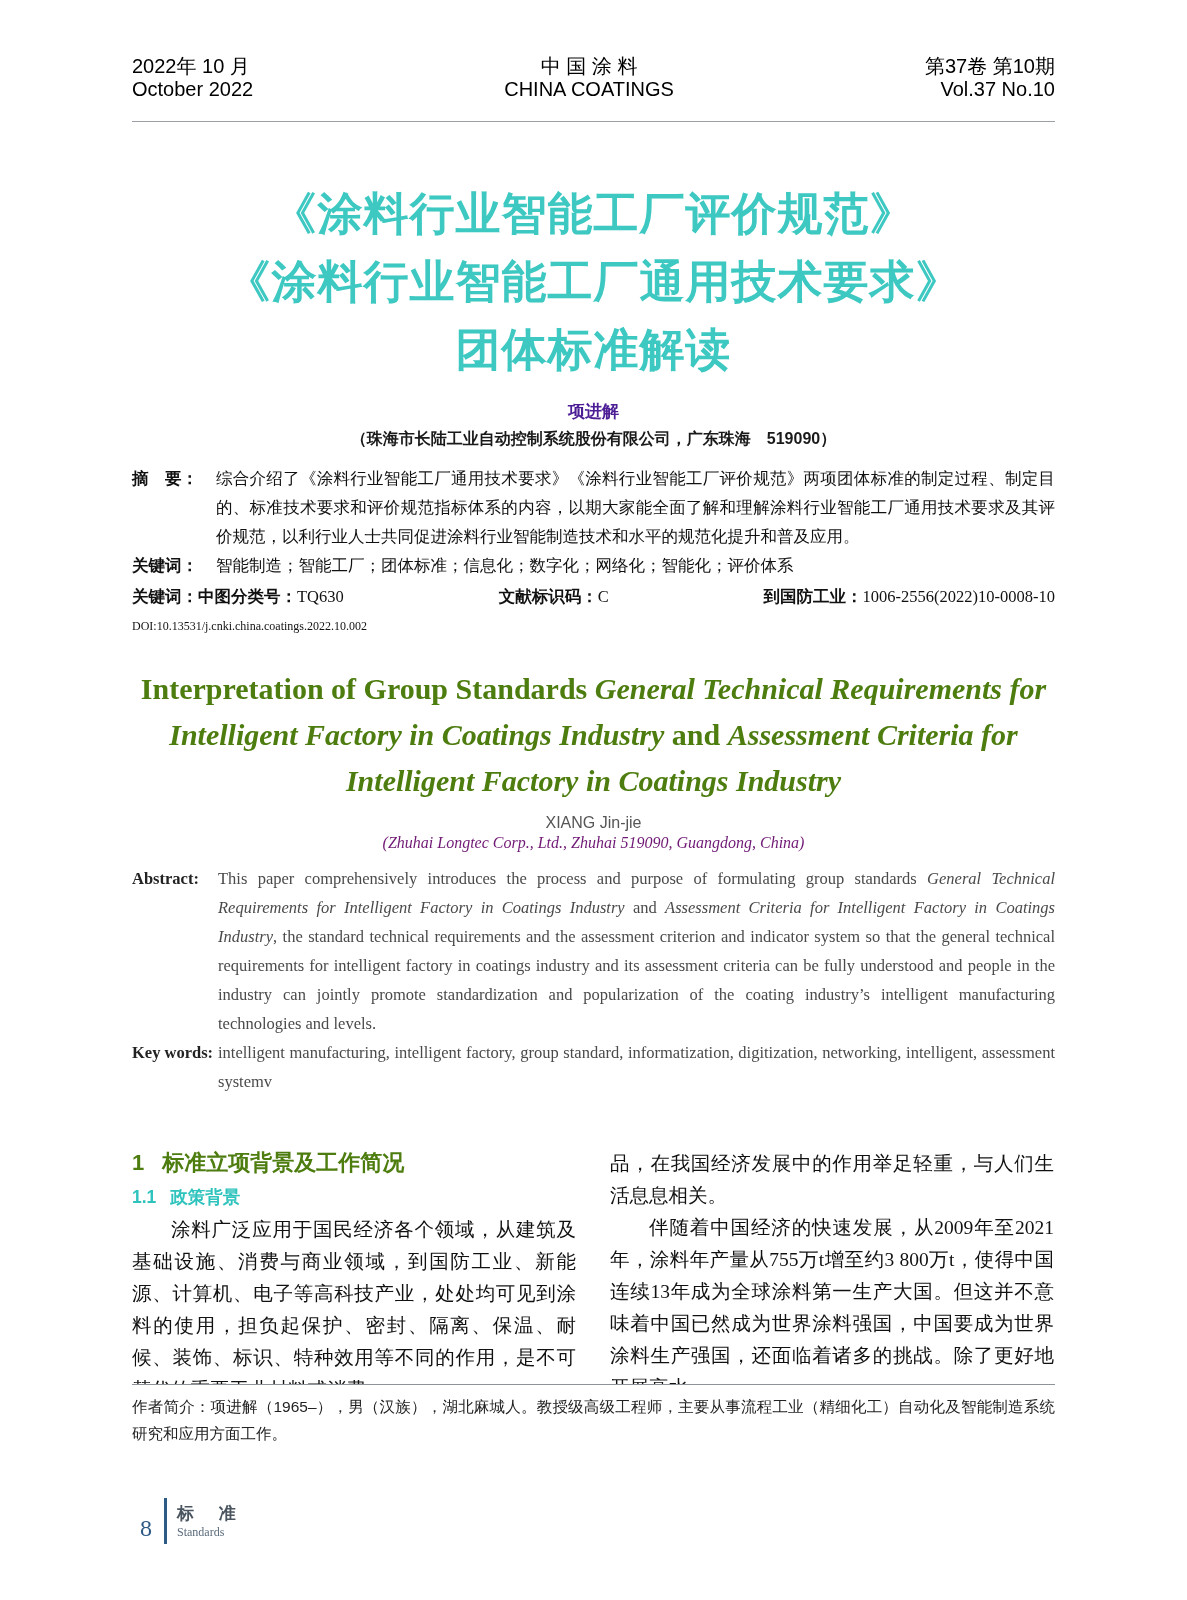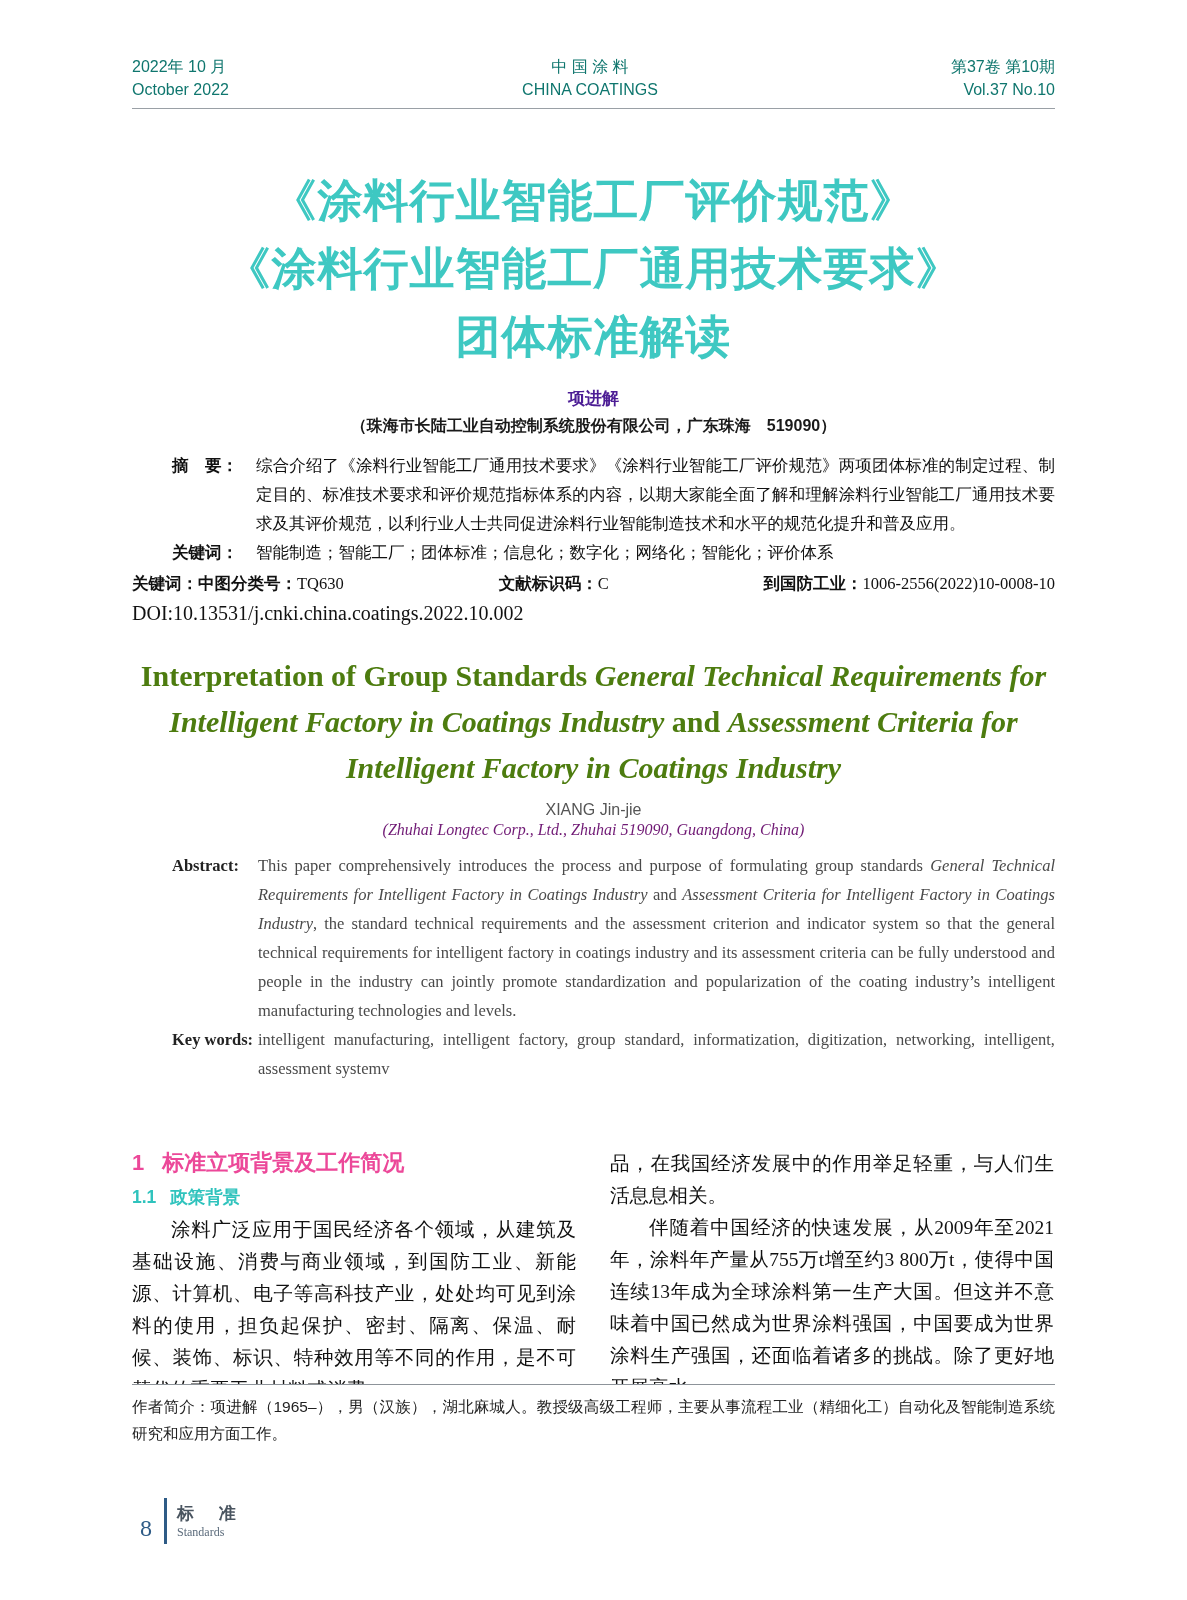--- a/index.html
+++ b/index.html
@@ -6,50 +6,50 @@
   body{
     width:1187px;height:1600px;background:#ffffff;position:relative;
     font-family:"Liberation Serif","DejaVu Serif",serif;color:#222;
     -webkit-font-smoothing:antialiased;
   }
   .page{padding:55px 132px 0 132px;position:relative;}
 
   
   .jheader{
     display:flex;justify-content:space-between;align-items:flex-end;
-    color:#0f766e;font-size:16px;line-height:23px;
-    border-bottom:1.5px solid #9aa0a6;padding-bottom:7px;
+    color:#000000;font-size:20px;line-height:23px;
+    border-bottom:1.5px solid #9aa0a6;padding-bottom:20px;
     font-family:"Liberation Sans","DejaVu Sans",sans-serif;
   }
   .jheader .cell{white-space:nowrap;}
   .jheader .c{text-align:center;}
   .jheader .r{text-align:right;}
 
   
   .title-cn{
     margin-top:58px;text-align:center;color:#3ec8c2;
     font-family:"Liberation Sans","DejaVu Sans",sans-serif;
     font-weight:bold;font-size:45px;line-height:68px;letter-spacing:1px;
   }
   .author-cn{margin-top:16px;text-align:center;font-size:17px;font-weight:bold;
     font-family:"Liberation Sans","DejaVu Sans",sans-serif;color:#4c1d95;}
   .affil-cn{margin-top:6px;text-align:center;font-size:16px;color:#1a1a1a;
     font-family:"Liberation Sans","DejaVu Sans",sans-serif;font-weight:bold;}
 
   
-  .hang{position:relative;text-align:justify;margin-left:40px;}
+  .hang{position:relative;text-align:justify;}
   .hang .hlabel{position:absolute;left:0;top:0;font-weight:bold;white-space:nowrap;color:#111;}
   .abstract-cn{margin-top:14px;padding-left:84px;font-size:16.5px;line-height:29px;color:#111;}
   .keywords-cn{margin-top:0;padding-left:84px;font-size:16.5px;line-height:29px;color:#111;}
 
   
   .meta-row{margin-top:3px;display:flex;justify-content:space-between;
     font-size:16.5px;line-height:27px;color:#111;white-space:nowrap;}
   .meta-row b{font-weight:bold;}
-  .doi-line{margin-top:4px;font-size:20px;line-height:24px;color:#111;
+  .doi-line{margin-top:4px;font-size:12px;line-height:24px;color:#111;
     font-family:"Liberation Serif","DejaVu Serif",serif;}
 
   
   .title-en{
     margin-top:28px;text-align:center;color:#4d7c0f;
     font-family:"Liberation Serif","DejaVu Serif",serif;
     font-weight:bold;font-size:30px;line-height:46px;
   }
   .title-en i{font-style:italic;}
   .author-en{margin-top:10px;text-align:center;font-size:16px;color:#555;
@@ -65,21 +65,21 @@
   .keywords-en{margin-top:0;padding-left:86px;font-size:16.5px;line-height:29px;color:#4a4a4a;
     font-family:"Liberation Serif","DejaVu Serif",serif;}
 
   
   .columns{
     position:absolute;left:132px;top:1148px;width:923px;height:237px;
     display:flex;gap:34px;overflow:hidden;
   }
   .col{width:444px;}
   .sec-h1{
-    color:#ec4899;font-family:"Liberation Sans","DejaVu Sans",sans-serif;
+    color:#4d7c0f;font-family:"Liberation Sans","DejaVu Sans",sans-serif;
     font-weight:bold;font-size:22px;line-height:30px;margin:0 0 6px 0;
   }
   .sec-h1 .num{margin-right:18px;}
   .sec-h2{
     color:#2fc3bd;font-family:"Liberation Sans","DejaVu Sans",sans-serif;
     font-weight:bold;font-size:17.5px;line-height:26px;margin:0 0 4px 0;
   }
   .sec-h2 .num{margin-right:14px;margin-top:30px;}
   .bodytext{font-size:19.5px;line-height:32px;text-align:justify;color:#111;margin:0;}
   .indent{text-indent:2em;}

